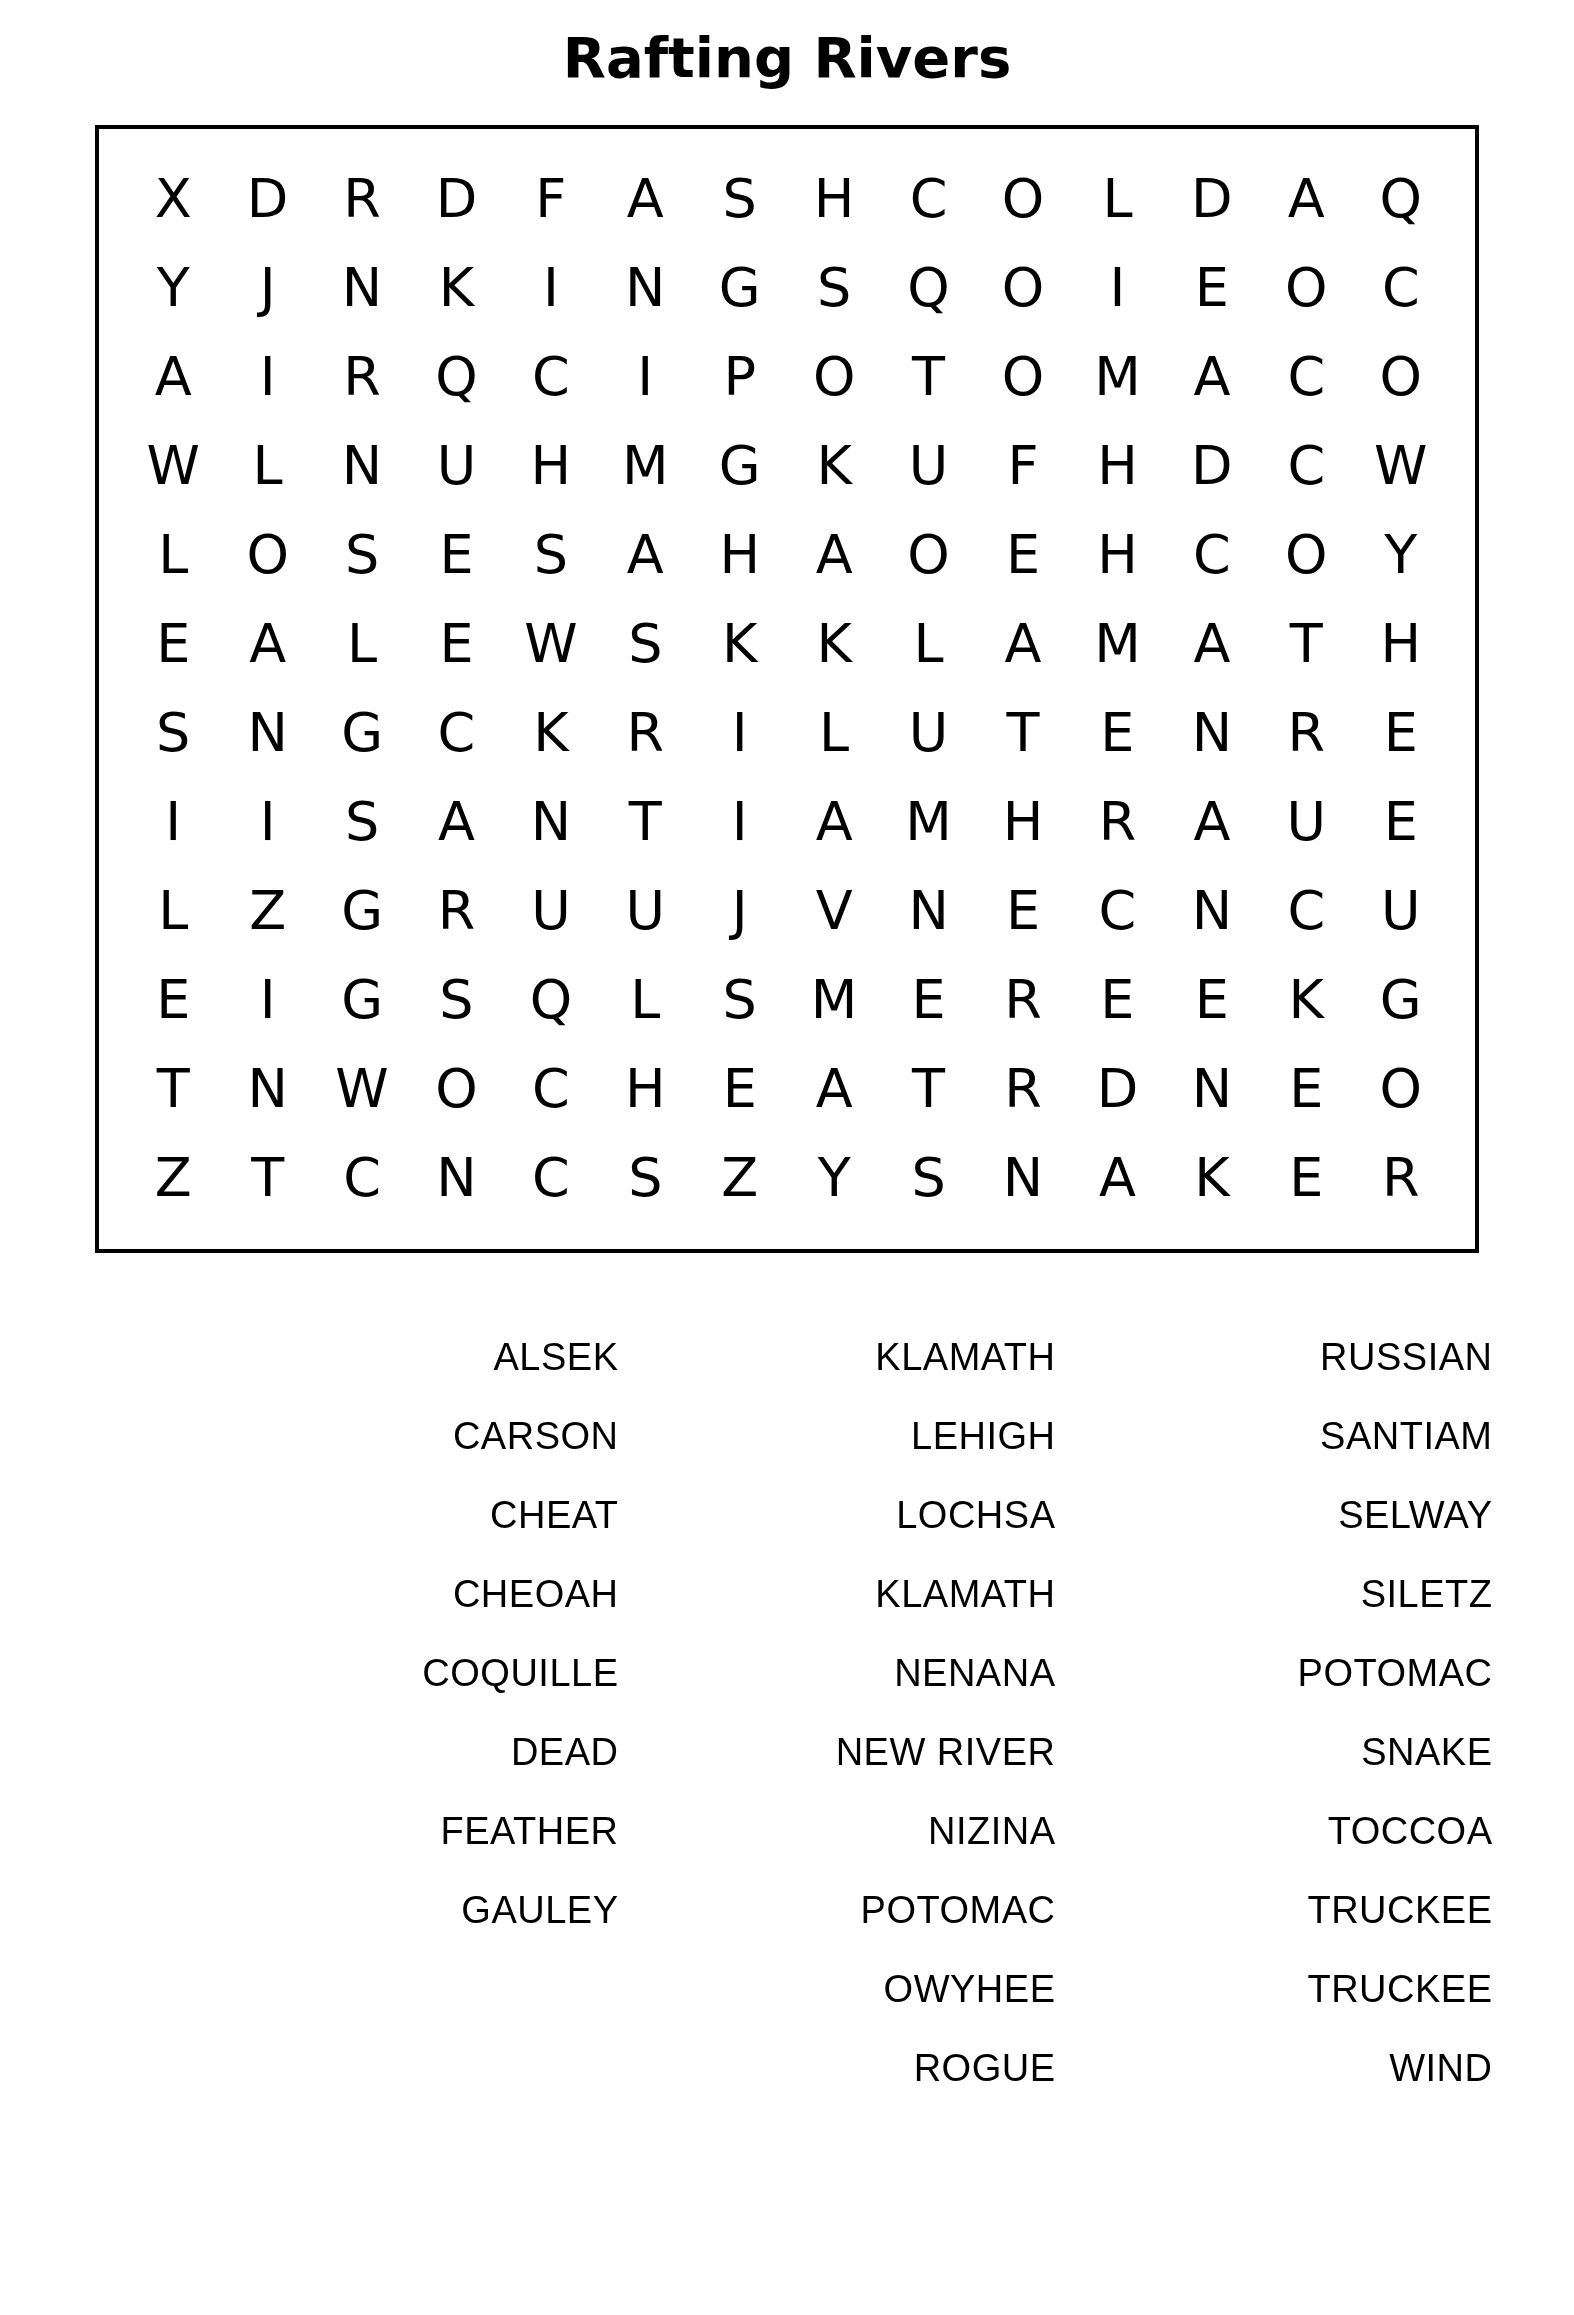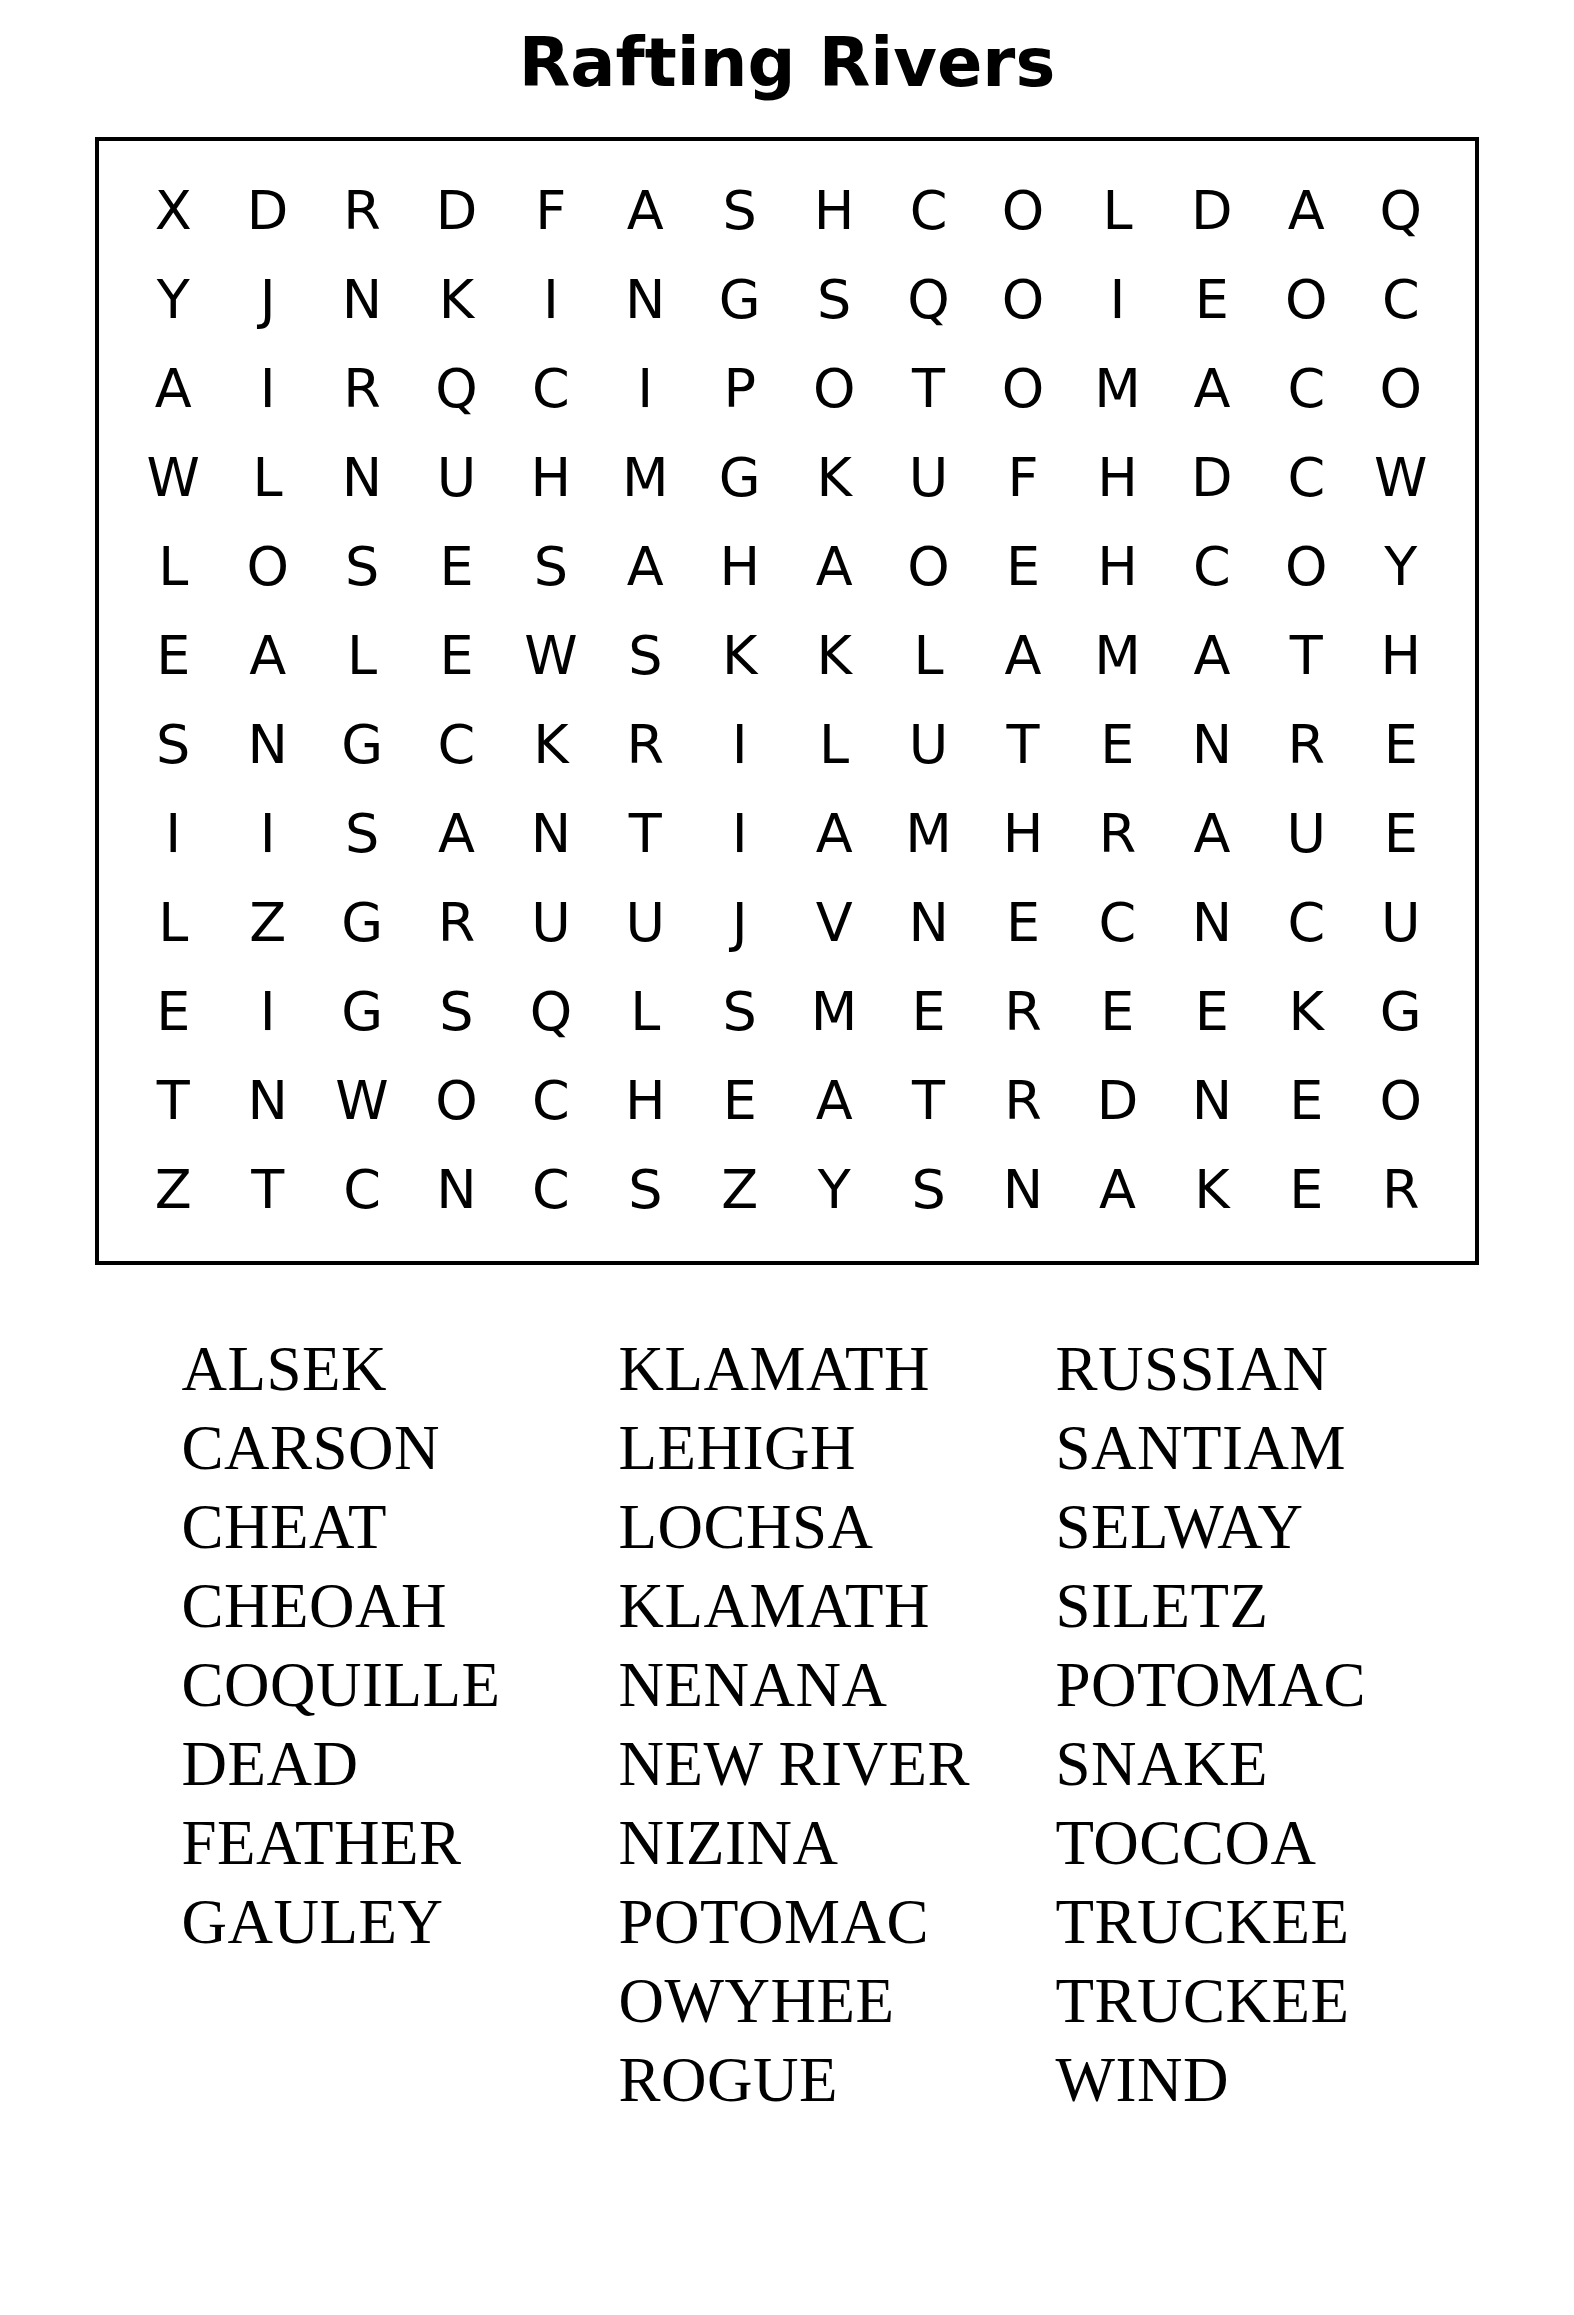--- a/index.html
+++ b/index.html
@@ -18,21 +18,21 @@
   .page {
     width: 1574px;
     height: 2316px;
     box-sizing: border-box;
     padding: 0;
     position: relative;
   }
   .title {
     text-align: center;
     font-family: "DejaVu Sans", sans-serif;
-    font-size: 67px;
+    font-size: 56px;
     font-weight: 700;
     letter-spacing: 0px;
     margin: 0;
     padding-top: 27px;
     line-height: 1.1;
   }
   .grid-wrap {
     margin: 0 auto;
     margin-top: 36px;
     width: 1384px;
@@ -63,26 +63,27 @@
     display: flex;
     justify-content: flex-start;
     gap: 0px;
     padding-left: 100px;
     box-sizing: border-box;
   }
   .words-col {
     width: 488px;
   }
   .word {
-    font-family: Liberation Serif, serif;
-    font-size: 63px;
+    font-family: Liberation Sans, sans-serif;
+    font-size: 38px;
     font-weight: 400;
     line-height: 79px;
     letter-spacing: 0.5px;
     white-space: nowrap;
+    text-align: right;
   }
 </style>
 </head>
 <body>
 
 <div class="page">
 
   <h1 class="title">Rafting Rivers</h1>
 
   <div class="grid-wrap">

